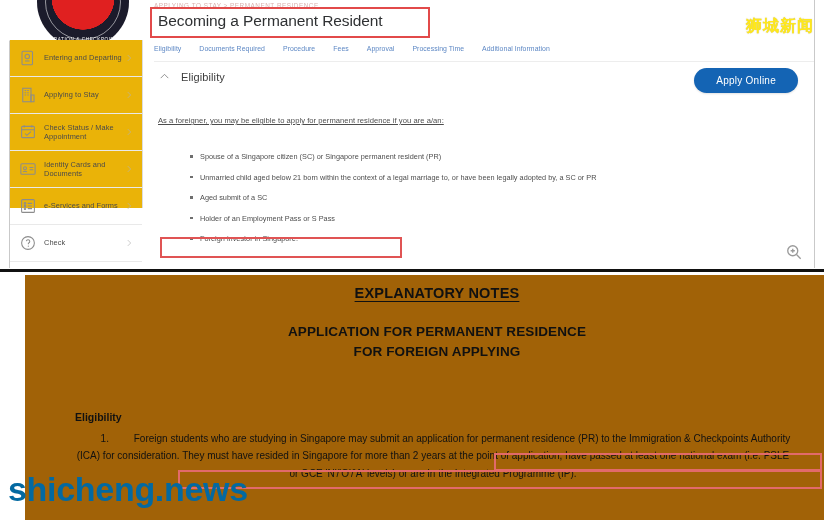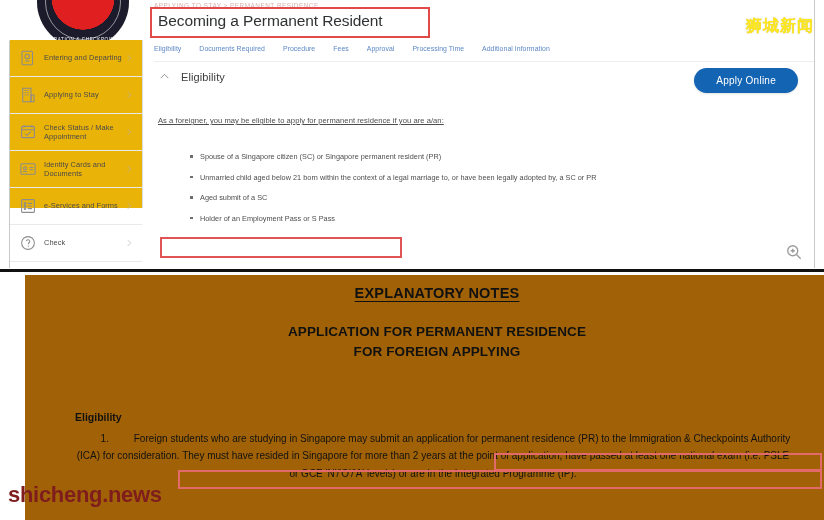--- a/index.html
+++ b/index.html
@@ -180,22 +180,22 @@
 
   
   .wm-tr{
     position:absolute;right:10px;top:12px;
     font-size:16px;font-weight:bold;color:#ffe81a;
     letter-spacing:1px;line-height:28px;
     text-shadow:0 0 1px rgba(120,100,0,.5);
     font-family:"DejaVu Sans",sans-serif;
   }
   .wm-bl{
-    position:absolute;left:8px;bottom:10px;
-    font-size:22px;font-weight:bold;color:#7f1d1d;
+    position:absolute;left:8px;bottom:16px;
+    font-size:34px;font-weight:bold;color:#0369a1;
     letter-spacing:-.3px;line-height:30px;
     font-family:"Liberation Sans",sans-serif;
   }
 </style>
 </head>
 <body>
 
 <div class="screen">
 
   <div class="web-panel">
@@ -333,20 +333,21 @@
 
       <button class="apply-btn">Apply Online</button>
 
       <div class="lead">As a foreigner, you may be eligible to apply for permanent residence if you are a/an:</div>
 
       <ul class="bullets">
         <li>Spouse of a Singapore citizen (SC) or Singapore permanent resident (PR)</li>
         <li>Unmarried child aged below 21 born within the context of a legal marriage to, or have been legally adopted by, a SC or PR</li>
         <li>Aged submit of a SC</li>
         <li>Holder of an Employment Pass or S Pass</li>
+        <li>Foreign investor in Singapore.</li>
       </ul>
 
       <span class="magnifier">
         <svg viewBox="0 0 24 24" fill="none" stroke="currentColor" stroke-width="1.6">
           <circle cx="10.5" cy="10.5" r="6"></circle>
             <path d="M15 15l5 5M8 10.5h5M10.5 8v5"></path>
         </svg>
       </span>
     </div>
   </div>

